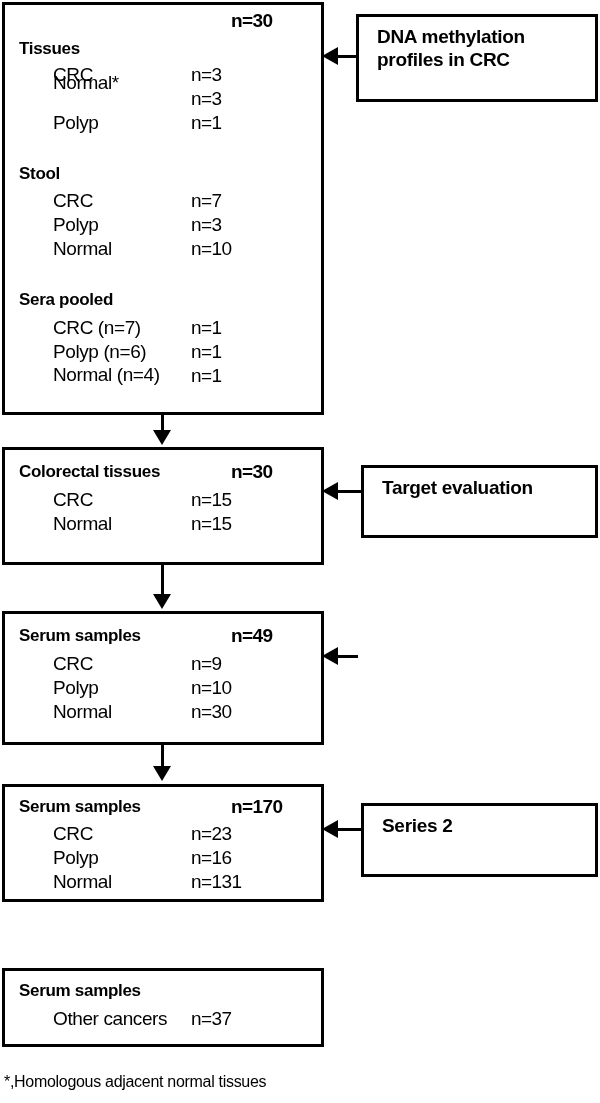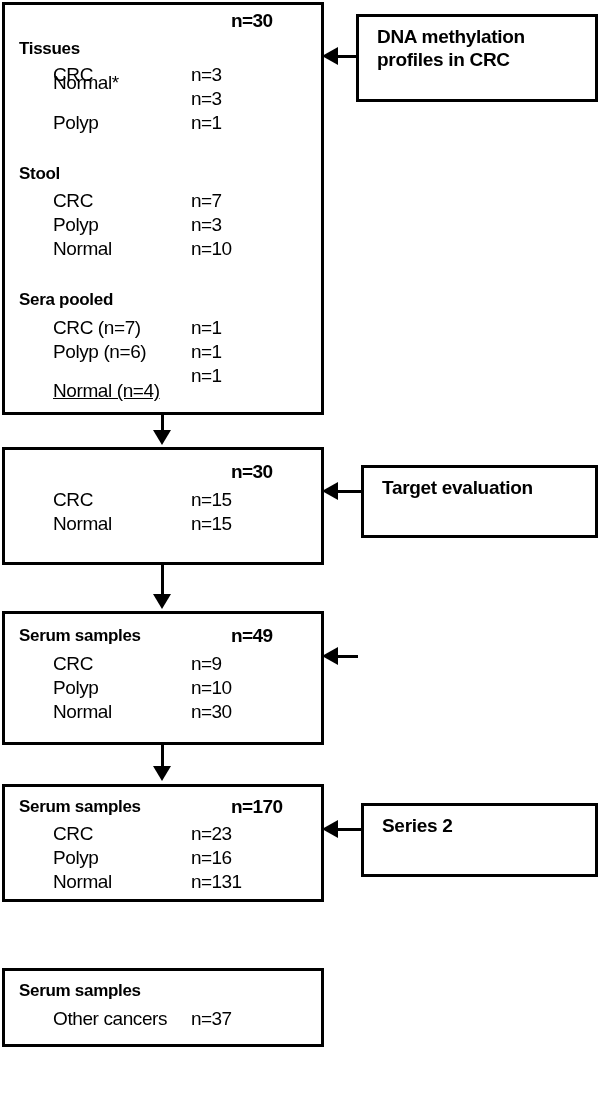--- a/index.html
+++ b/index.html
@@ -128,36 +128,37 @@
   <div class="row-label" style="left:53px; top:214px;">Polyp</div>
   <div class="row-val" style="left:191px; top:214px;">n=3</div>
   <div class="row-label" style="left:53px; top:238px;">Normal</div>
   <div class="row-val" style="left:191px; top:238px;">n=10</div>
 
   <div class="hdr" style="left:19px; top:289px;">Sera pooled</div>
   <div class="row-label" style="left:53px; top:317px;">CRC (n=7)</div>
   <div class="row-val" style="left:191px; top:317px;">n=1</div>
   <div class="row-label" style="left:53px; top:341px;">Polyp (n=6)</div>
   <div class="row-val" style="left:191px; top:341px;">n=1</div>
-  <div class="row-label" style="left:53px; top:380px;text-decoration:underline;">Normal (n=4)</div>
+  <div class="row-label" style="left:53px; top:364px;">Normal (n=4)</div>
   <div class="row-val" style="left:191px; top:365px;">n=1</div>
 
   <div class="side-box" style="left:356px; top:14px; width:242px; height:88px;">
     <div class="side-label">DNA methylation
 profiles in CRC</div>
   </div>
 
   <div class="hline" style="left:338px; top:55px; width:20px; height:3px;"></div>
   <div class="arrow-left" style="left:322px; top:47px;"></div>
 
   <div class="vline" style="left:161px; top:415px; width:3px; height:18px;"></div>
   <div class="arrow-down" style="left:153px; top:430px;"></div>
 
   <div class="box" style="left:2px; top:447px; width:322px; height:118px;">
   </div>
+  <div class="hdr" style="left:19px; top:461px;">Colorectal tissues</div>
   <div class="hdr-n" style="left:231px; top:461px;">n=30</div>
   <div class="row-label" style="left:53px; top:489px;">CRC</div>
   <div class="row-val" style="left:191px; top:489px;">n=15</div>
   <div class="row-label" style="left:53px; top:513px;">Normal</div>
   <div class="row-val" style="left:191px; top:513px;">n=15</div>
 
   <div class="side-box" style="left:361px; top:465px; width:237px; height:73px;">
     <div class="side-label">Target evaluation</div>
   </div>
   <div class="hline" style="left:338px; top:490px; width:25px; height:3px;"></div>
@@ -199,14 +200,15 @@
   </div>
   <div class="hline" style="left:338px; top:828px; width:25px; height:3px;"></div>
   <div class="arrow-left" style="left:322px; top:820px;"></div>
 
   <div class="box" style="left:2px; top:968px; width:322px; height:79px;">
   </div>
   <div class="hdr" style="left:19px; top:980px;">Serum samples</div>
   <div class="row-label" style="left:53px; top:1008px;">Other cancers</div>
   <div class="row-val" style="left:191px; top:1008px;">n=37</div>
 
+  <div class="footnote" style="left:4px; top:1073px;">*,Homologous adjacent normal tissues</div>
 
 </div>
 
 </body></html>

